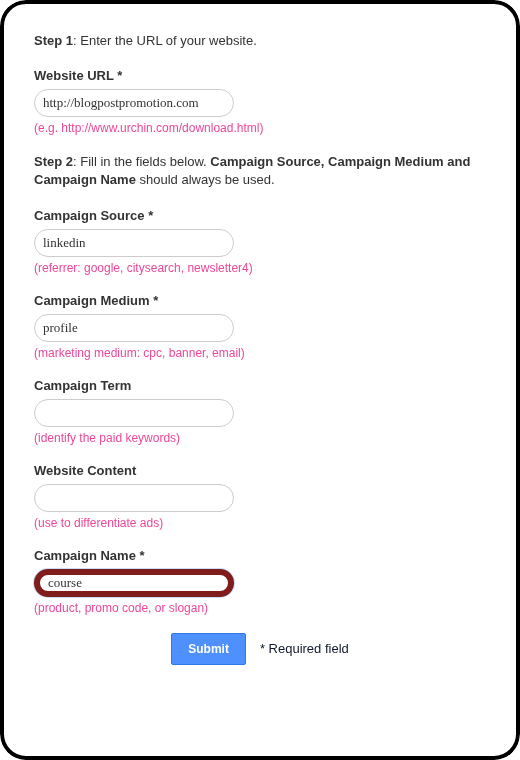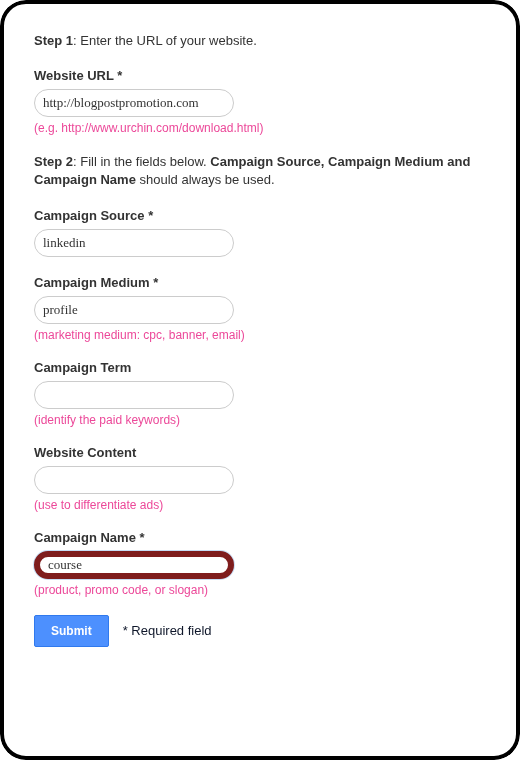--- a/index.html
+++ b/index.html
@@ -57,20 +57,21 @@
     .field-hint {
       font-size: 12px;
       color: #ec4899;
       margin-top: 4px;
     }
     .submit-row {
       display: flex;
       align-items: center;
       gap: 14px;
       margin-top: 6px;
+      justify-content: center;
     }
     .submit-btn {
       background: #4d90fe;
       color: #fff;
       border: 1px solid #3079ed;
       font-size: 12px;
       font-weight: bold;
       padding: 8px 16px;
       cursor: pointer;
       font-family: Arial, Helvetica, sans-serif;
@@ -96,20 +97,21 @@
     <div class="field-hint">(e.g. http://www.urchin.com/download.html)</div>
   </div>
 
   <p class="step-text">
     <span class="bold">Step 2</span><span>: Fill in the fields below. </span><span class="bold">Campaign Source, Campaign Medium and Campaign Name</span><span> should always be used.</span>
   </p>
 
   <div class="field-group">
     <label class="field-label">Campaign Source *</label>
     <input type="text" class="field-input" value="linkedin" style="">
+    <div class="field-hint">(referrer: google, citysearch, newsletter4)</div>
   </div>
 
   <div class="field-group">
     <label class="field-label">Campaign Medium *</label>
     <input type="text" class="field-input" value="profile" style="">
     <div class="field-hint">(marketing medium: cpc, banner, email)</div>
   </div>
 
   <div class="field-group">
     <label class="field-label">Campaign Term</label>

